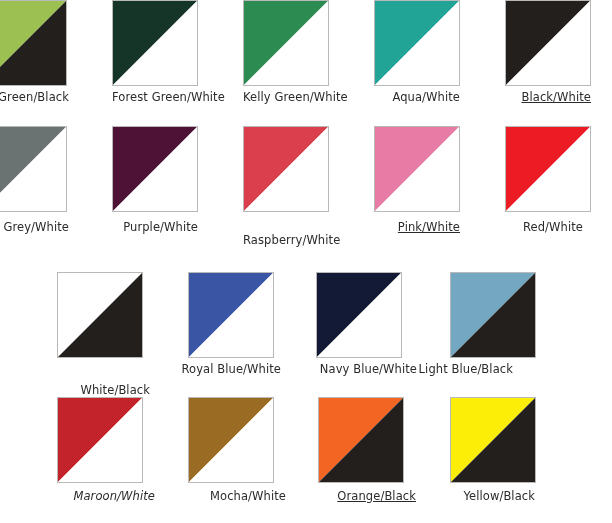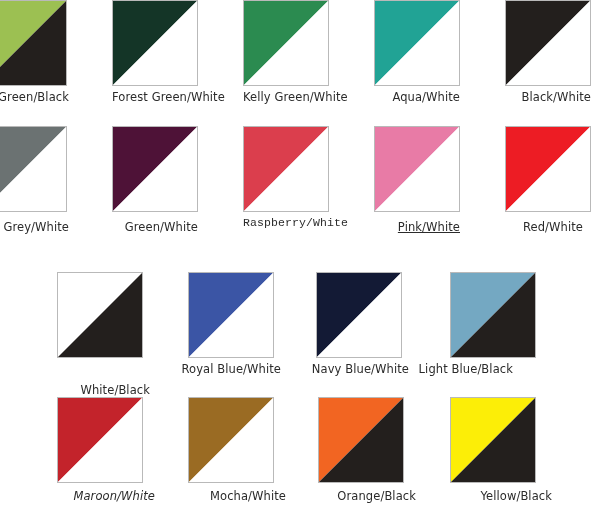--- a/index.html
+++ b/index.html
@@ -105,50 +105,50 @@
       </div>
       <div class="swatch-label" style="top: 90px; width: 86px; left: 417px;">Aqua/White</div>
       <div class="swatch-cell" style="left: 505px; top: 0px; width: 86px;">
         <div class="swatch-box" style="width: 86px; height: 86px;">
           <svg class="tri-svg" width="86" height="86" viewBox="0 0 86 86">
             <polygon points="0,0 86,0 0,86" fill="#231f1d"></polygon>
             <polygon points="86,0 86,86 0,86" fill="#ffffff"></polygon>
           </svg>
         </div>
       </div>
-      <div class="swatch-label" style="top: 90px; width: 86px; left: 548px;">Black/White</div>
+      <div class="swatch-label" style="top: 90px; width: 86px; left: 548px; text-decoration: underline;">Black/White</div>
     </div>
     <div class="swatch-row" style="position: absolute; left: 0px; top: 0px; width: 100%;">
       <div class="swatch-cell" style="left: -19px; top: 126px; width: 86px;">
         <div class="swatch-box" style="width: 86px; height: 86px;">
           <svg class="tri-svg" width="86" height="86" viewBox="0 0 86 86">
             <polygon points="0,0 86,0 0,86" fill="#6B7272"></polygon>
             <polygon points="86,0 86,86 0,86" fill="#ffffff"></polygon>
           </svg>
         </div>
       </div>
       <div class="swatch-label align-left" style="top: 220px; width: 110px; left: auto; right: 543px;">Grey/White</div>
       <div class="swatch-cell" style="left: 112px; top: 126px; width: 86px;">
         <div class="swatch-box" style="width: 86px; height: 86px;">
           <svg class="tri-svg" width="86" height="86" viewBox="0 0 86 86">
             <polygon points="0,0 86,0 0,86" fill="#4E1237"></polygon>
             <polygon points="86,0 86,86 0,86" fill="#ffffff"></polygon>
           </svg>
         </div>
       </div>
-      <div class="swatch-label" style="top: 220px; width: 86px; left: 155px;">Green/White</div>
+      <div class="swatch-label" style="top: 220px; width: 86px; left: 155px;">Purple/White</div>
       <div class="swatch-cell" style="left: 243px; top: 126px; width: 86px;">
         <div class="swatch-box" style="width: 86px; height: 86px;">
           <svg class="tri-svg" width="86" height="86" viewBox="0 0 86 86">
             <polygon points="0,0 86,0 0,86" fill="#DB3E4D"></polygon>
             <polygon points="86,0 86,86 0,86" fill="#ffffff"></polygon>
           </svg>
         </div>
       </div>
-      <div class="swatch-label" style="top: 216px; width: 86px; left: 286px; font-family: Liberation Mono, monospace;">Raspberry/White</div>
+      <div class="swatch-label" style="top: 233px; width: 86px; left: 286px;">Raspberry/White</div>
       <div class="swatch-cell" style="left: 374px; top: 126px; width: 86px;">
         <div class="swatch-box" style="width: 86px; height: 86px;">
           <svg class="tri-svg" width="86" height="86" viewBox="0 0 86 86">
             <polygon points="0,0 86,0 0,86" fill="#E87BA6"></polygon>
             <polygon points="86,0 86,86 0,86" fill="#ffffff"></polygon>
           </svg>
         </div>
       </div>
       <div class="swatch-label" style="top: 220px; width: 86px; left: 417px; text-decoration: underline;">Pink/White</div>
       <div class="swatch-cell" style="left: 505px; top: 126px; width: 86px;">
@@ -181,21 +181,21 @@
       </div>
       <div class="swatch-label" style="top: 362px; width: 100px; left: 231px;">Royal Blue/White</div>
       <div class="swatch-cell" style="left: 316px; top: 272px; width: 86px;">
         <div class="swatch-box" style="width: 86px; height: 86px;">
           <svg class="tri-svg" width="86" height="86" viewBox="0 0 86 86">
             <polygon points="0,0 86,0 0,86" fill="#131A35"></polygon>
             <polygon points="86,0 86,86 0,86" fill="#ffffff"></polygon>
           </svg>
         </div>
       </div>
-      <div class="swatch-label" style="top: 362px; width: 100px; left: 359px;">Navy Blue/White</div>
+      <div class="swatch-label" style="top: 362px; width: 100px; left: 367px;">Navy Blue/White</div>
       <div class="swatch-cell" style="left: 450px; top: 272px; width: 86px;">
         <div class="swatch-box" style="width: 86px; height: 86px;">
           <svg class="tri-svg" width="86" height="86" viewBox="0 0 86 86">
             <polygon points="0,0 86,0 0,86" fill="#74A8C2"></polygon>
             <polygon points="86,0 86,86 0,86" fill="#231f1d"></polygon>
           </svg>
         </div>
       </div>
       <div class="swatch-label" style="top: 362px; width: 100px; left: 463px;">Light Blue/Black</div>
     </div>
@@ -219,24 +219,24 @@
       </div>
       <div class="swatch-label" style="top: 489px; width: 110px; left: 231px;">Mocha/White</div>
       <div class="swatch-cell" style="left: 318px; top: 397px; width: 86px;">
         <div class="swatch-box" style="width: 86px; height: 86px;">
           <svg class="tri-svg" width="86" height="86" viewBox="0 0 86 86">
             <polygon points="0,0 86,0 0,86" fill="#F26522"></polygon>
             <polygon points="86,0 86,86 0,86" fill="#231f1d"></polygon>
           </svg>
         </div>
       </div>
-      <div class="swatch-label" style="top: 489px; width: 110px; left: 361px;">Orange/Black</div>
+      <div class="swatch-label" style="top: 489px; width: 110px; left: 361px; text-decoration: underline;">Orange/Black</div>
       <div class="swatch-cell" style="left: 450px; top: 397px; width: 86px;">
         <div class="swatch-box" style="width: 86px; height: 86px;">
           <svg class="tri-svg" width="86" height="86" viewBox="0 0 86 86">
             <polygon points="0,0 86,0 0,86" fill="#FCEE07"></polygon>
             <polygon points="86,0 86,86 0,86" fill="#231f1d"></polygon>
           </svg>
         </div>
       </div>
-      <div class="swatch-label" style="top: 489px; width: 110px; left: 497px;">Yellow/Black</div>
+      <div class="swatch-label" style="top: 489px; width: 110px; left: 480px;">Yellow/Black</div>
     </div>
   </div>
 
 </body></html>

